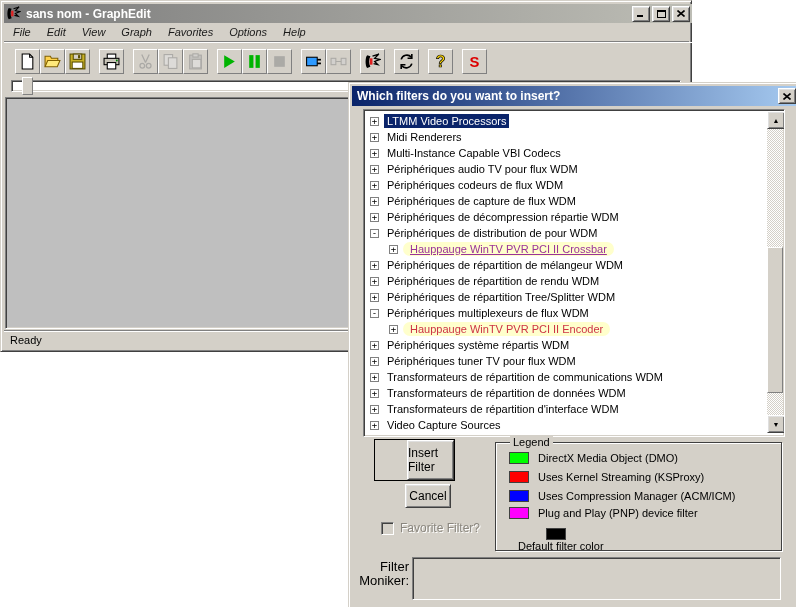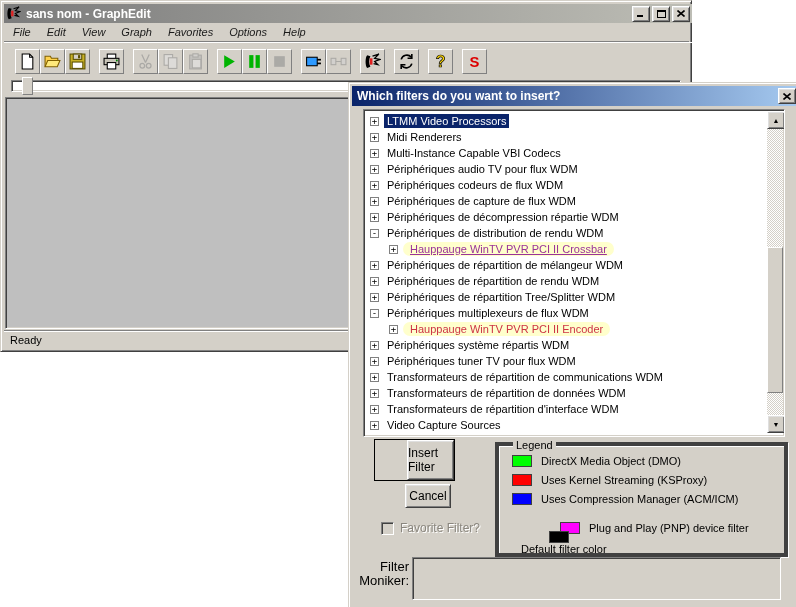--- a/index.html
+++ b/index.html
@@ -66,21 +66,21 @@
     background-color:#d4d0c8;
     background-image:
       linear-gradient(45deg,#fff 25%,transparent 25%,transparent 75%,#fff 75%),
       linear-gradient(45deg,#fff 25%,transparent 25%,transparent 75%,#fff 75%);
     background-size:2px 2px;background-position:0 0,1px 1px;
   }
   .sb-arrow{width:16px;height:16px;display:flex;align-items:center;justify-content:center;font-size:7px;color:#000;}
 
   
   .groupbox{
-    border:4px solid #404040;
+    border:1px solid #404040;
     box-shadow:inset 1px 1px 0 #ffffff, 1px 1px 0 #ffffff;
   }
   .legend-row{position:absolute;left:13px;display:flex;align-items:center;height:12px;}
   .legend-swatch{width:18px;height:10px;flex:0 0 auto;border:1px solid #404040;}
   .legend-label{margin-left:9px;white-space:nowrap;}
 
   .push-btn{display:flex;align-items:center;justify-content:center;font-size:12px;color:#000;background:#d4d0c8;}
   .default-btn{border:1px solid #000;}
   .default-btn .inner,{width:100%;height:100%;}
   .btn-face{
@@ -327,21 +327,21 @@
         <div class="tree-row">
           <span class="expand-box" style="margin-left: 2px;">+</span>
           <span class="tree-label">Périphériques de capture de flux WDM</span>
         </div>
         <div class="tree-row">
           <span class="expand-box" style="margin-left: 2px;">+</span>
           <span class="tree-label">Périphériques de décompression répartie WDM</span>
         </div>
         <div class="tree-row">
           <span class="expand-box" style="margin-left: 2px;">-</span>
-          <span class="tree-label">Périphériques de distribution de rendu WDM</span>
+          <span class="tree-label">Périphériques de distribution de pour WDM</span>
         </div>
         <div class="tree-row">
           <span class="expand-box" style="margin-left: 21px;">+</span>
           <span class="tree-label pill crossbar">Hauppauge WinTV PVR PCI II Crossbar</span>
         </div>
         <div class="tree-row">
           <span class="expand-box" style="margin-left: 2px;">+</span>
           <span class="tree-label">Périphériques de répartition de mélangeur WDM</span>
         </div>
         <div class="tree-row">
@@ -418,21 +418,21 @@
           <span class="legend-label">DirectX Media Object (DMO)</span>
         </div>
         <div class="legend-row" style="top: 28px;">
           <span class="legend-swatch" style="background: rgb(255, 0, 0);"></span>
           <span class="legend-label">Uses Kernel Streaming (KSProxy)</span>
         </div>
         <div class="legend-row" style="top: 47px;">
           <span class="legend-swatch" style="background: rgb(0, 0, 255);"></span>
           <span class="legend-label">Uses Compression Manager (ACM/ICM)</span>
         </div>
-        <div class="legend-row" style="top: 76px; margin-left: 48px;">
+        <div class="legend-row" style="top: 64px;">
           <span class="legend-swatch" style="background: rgb(255, 0, 255);"></span>
           <span class="legend-label">Plug and Play (PNP) device filter</span>
         </div>
         <div class="legend-row" style="top: 85px; flex-direction: column;">
           <span class="legend-swatch" style="background: rgb(0, 0, 0);"></span>
           <span class="legend-label">Default filter color</span>
         </div>
       </div>
   </div>
 

